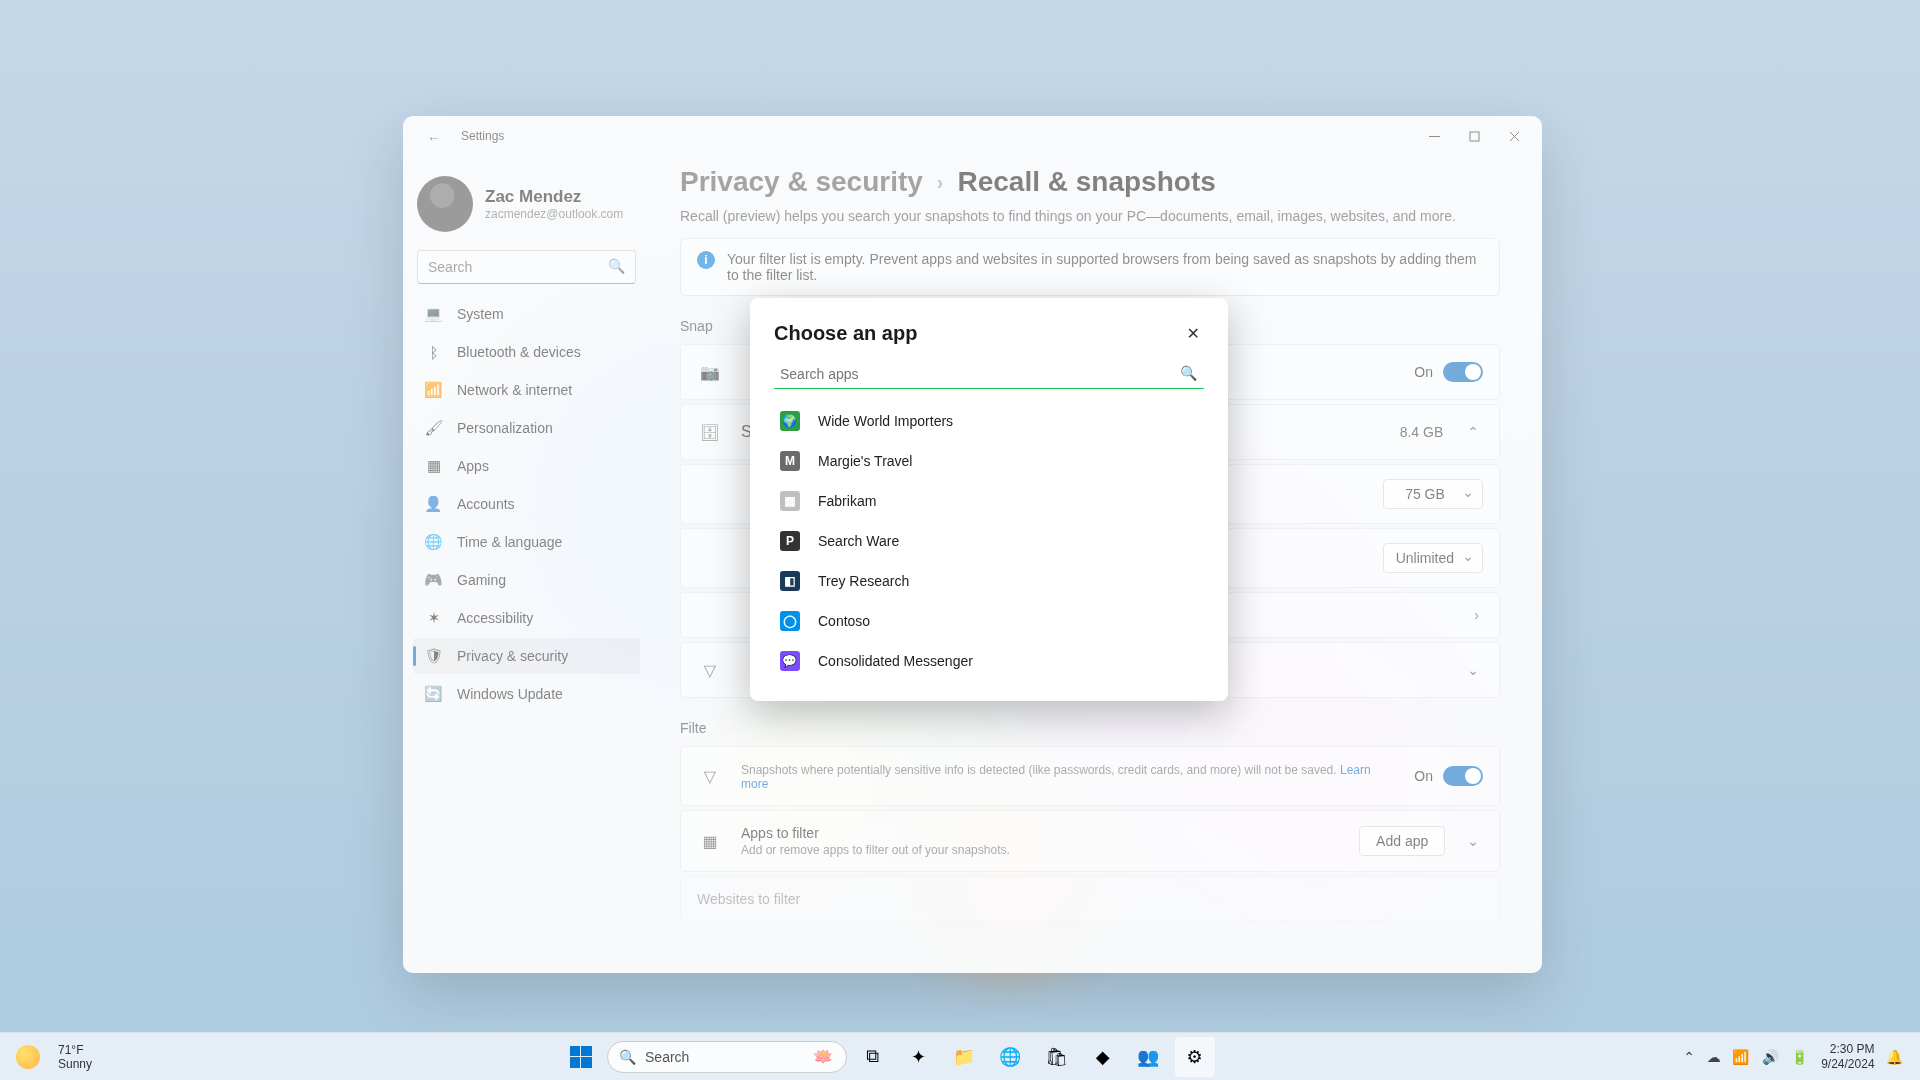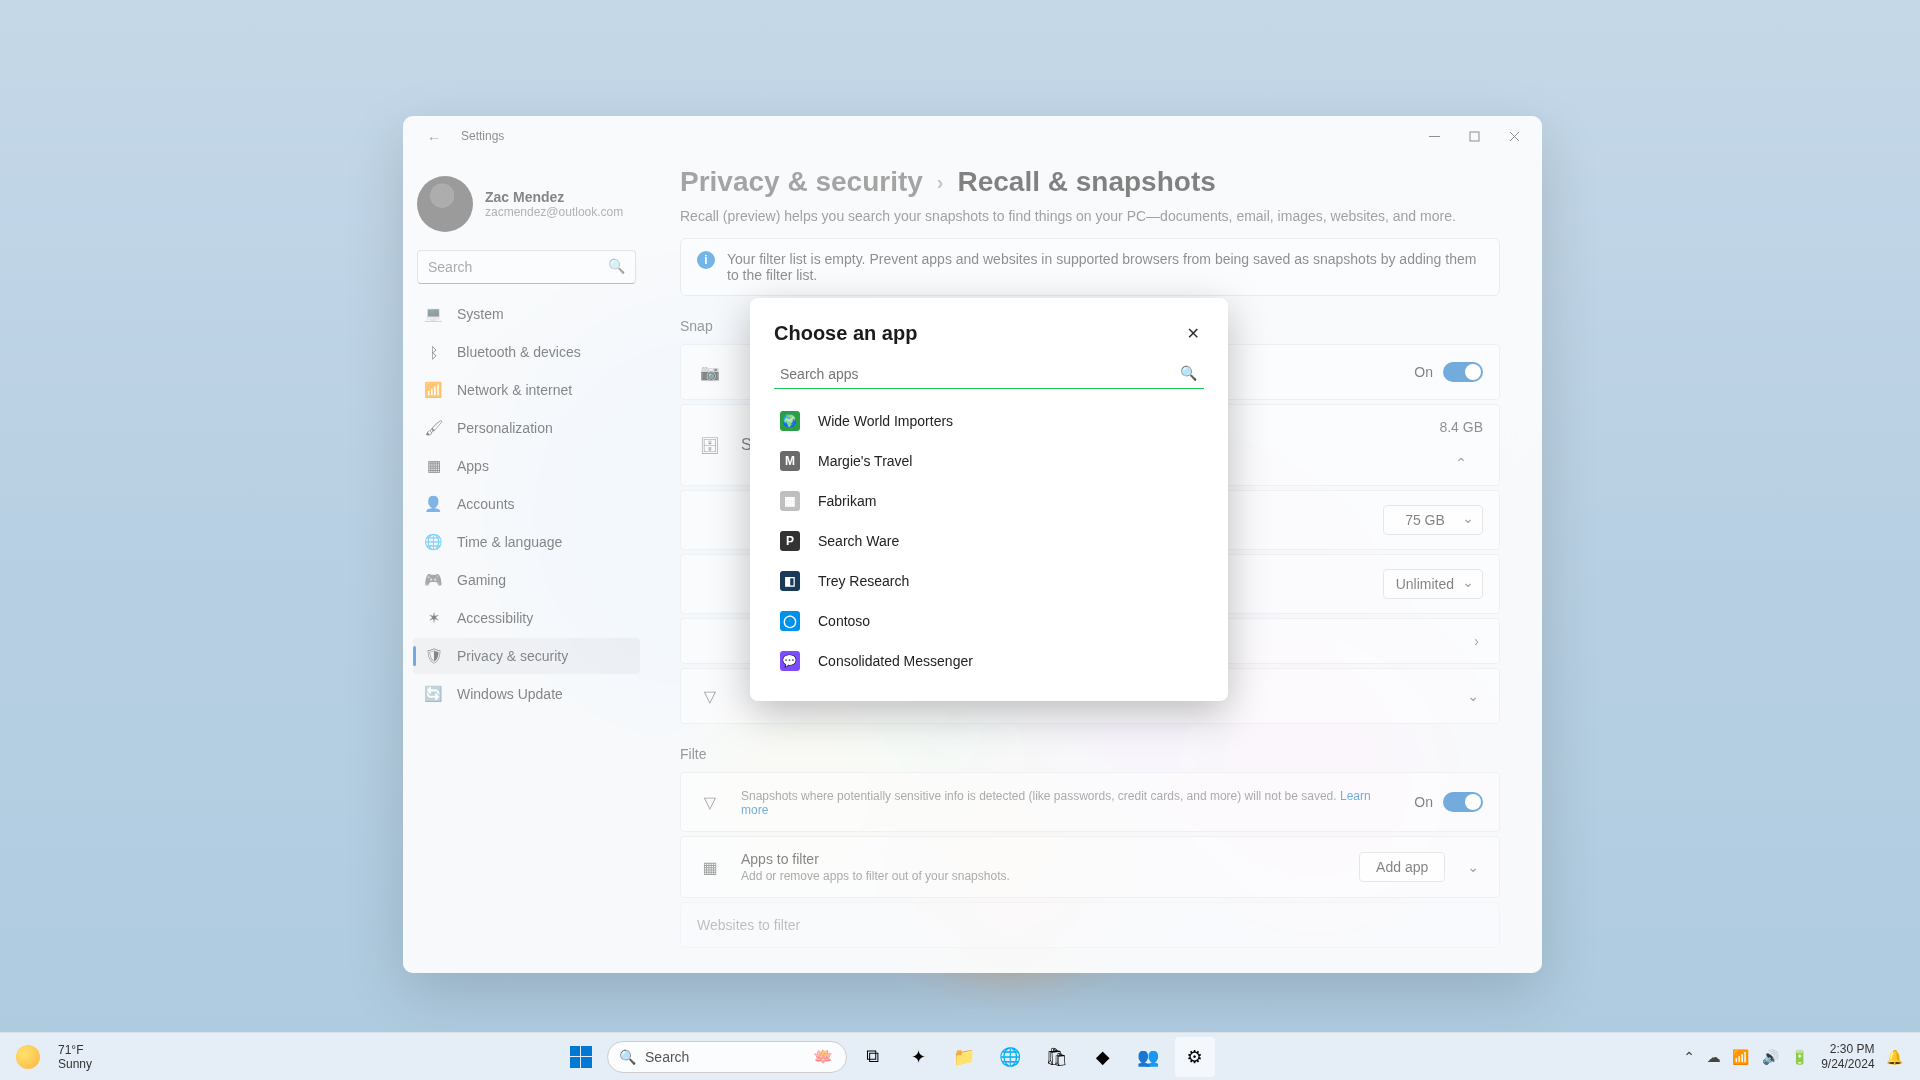--- a/index.html
+++ b/index.html
@@ -23,21 +23,21 @@
 .win-controls { display: flex; }
 .win-btn { width: 40px; height: 32px; display: flex; align-items: center; justify-content: center; font-size: 12px; color: #333; cursor: pointer; }
 .win-btn svg { width: 11px; height: 11px; stroke: #333; stroke-width: 1; fill: none; }
 
 .window-body { flex: 1; display: flex; overflow: hidden; }
 
 
 .sidebar { width: 245px; padding: 8px 0 0 10px; display: flex; flex-direction: column; }
 .profile { display: flex; align-items: center; gap: 12px; padding: 12px 12px 18px 4px; }
 .avatar { width: 56px; height: 56px; border-radius: 50%; background: radial-gradient(circle at 45% 35%, #6b6b6b 0 25%, #4a4a4a 26% 100%); }
-.profile-name { font-size: 14px; font-weight: 600; color: #222; }
+.profile-name { font-size: 17px; font-weight: 600; color: #222; }
 .profile-email { font-size: 12px; color: #737373; }
 .search-wrap { position: relative; margin: 0 12px 12px 4px; }
 .search-input { width: 100%; height: 34px; background: rgba(255,255,255,0.5); border: 1px solid #ccc; border-bottom: 1px solid #888; border-radius: 4px; padding: 0 32px 0 10px; font-size: 14px; color: #333; }
 .search-input::placeholder { color: #666; }
 .search-wrap .sicon { position: absolute; right: 10px; top: 8px; color: #555; font-size: 14px; }
 .nav { display: flex; flex-direction: column; gap: 2px; padding-right: 8px; }
 .nav-item { display: flex; align-items: center; gap: 14px; height: 36px; padding: 0 12px; border-radius: 4px; font-size: 14px; color: #222; cursor: pointer; }
 .nav-item.active { background: rgba(0,0,0,0.06); position: relative; }
 .nav-item.active::before { content: ""; position: absolute; left: 0; top: 8px; bottom: 8px; width: 3px; background: #0067c0; border-radius: 2px; }
 .nav-ico { width: 18px; height: 18px; display: flex; align-items: center; justify-content: center; font-size: 15px; }
@@ -215,21 +215,21 @@
           <span>On</span>
           <div class="toggle"></div>
         </div>
       </div>
 
       <div class="card" style="justify-content:space-between;">
         <div style="display:flex;align-items:center;gap:18px;">
           <div class="card-ico">🗄</div>
           <div class="card-body"><span>S</span></div>
         </div>
-        <div style="display:flex;align-items:center;gap:20px;flex-direction:column;">
+        <div style="display:flex;align-items:center;gap:20px;">
           <span class="right-stats">8.4 GB</span>
           <span class="chev">⌃</span>
         </div>
       </div>
 
       <div class="card" style="justify-content:flex-end;gap:12px;">
         <div class="dropdown">
           <span>75 GB</span>
         </div>
       </div>

